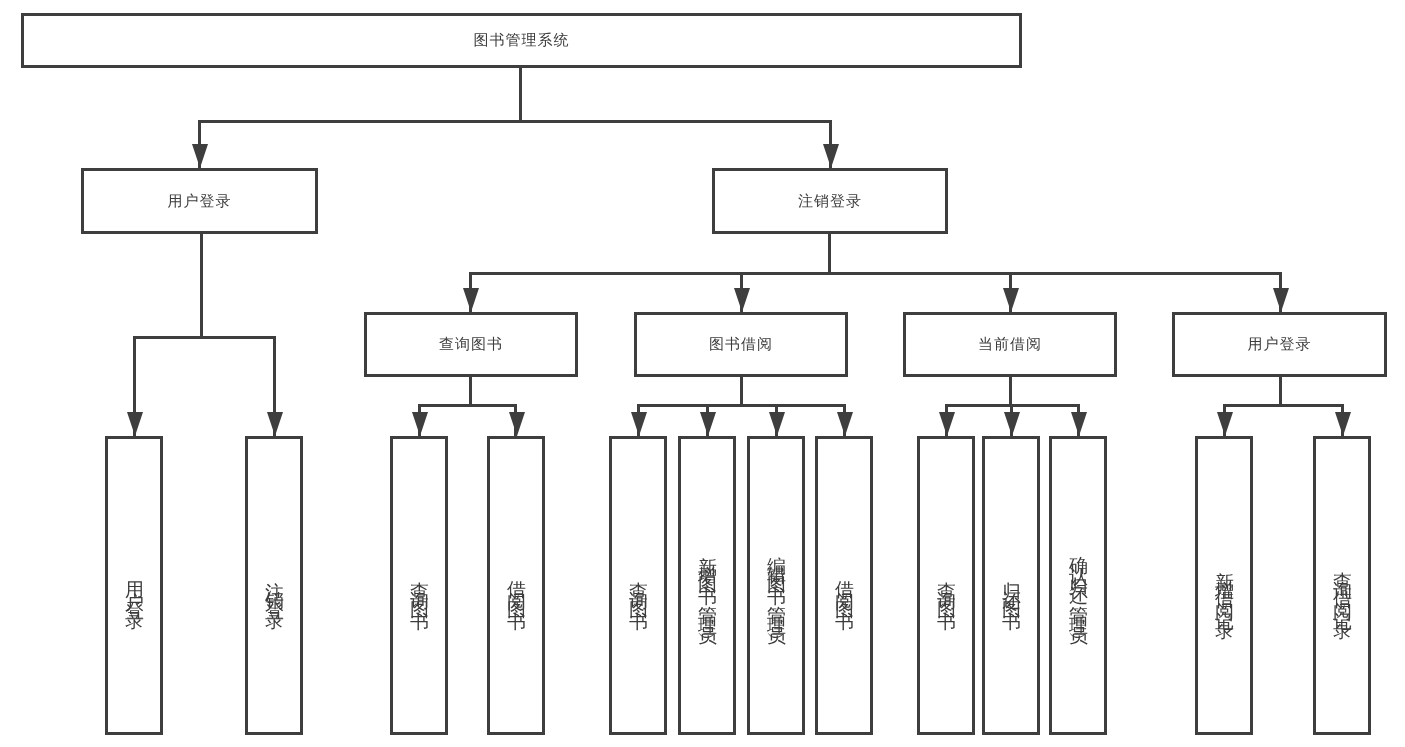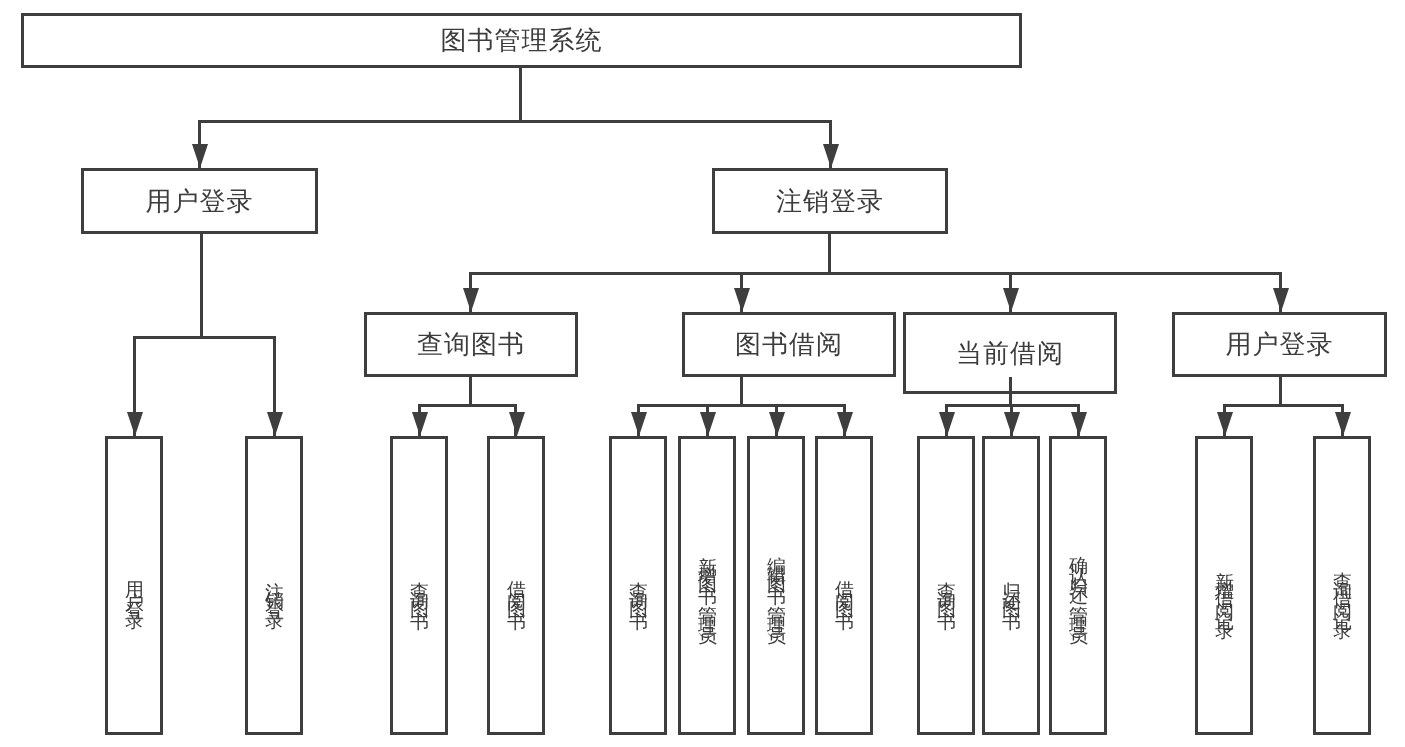--- a/index.html
+++ b/index.html
@@ -20,21 +20,21 @@
   .box{
     position:absolute;
     box-sizing:border-box;
     border:3px solid var(--line);
     background:#fff;
     display:flex;
     align-items:center;
     justify-content:center;
     text-align:center;
   }
-  .hbox{font-size:26px;letter-spacing:1px;}
+  .hbox{font-size:15px;letter-spacing:1px;}
   .vbox .vtext{
     writing-mode:vertical-rl;
     text-orientation:mixed;
     font-size:19px;
     letter-spacing:10px;
     line-height:1.1;
     white-space:nowrap;
   }
   .hline{position:absolute;height:3px;background:var(--line);}
   .vline{position:absolute;width:3px;background:var(--line);}
@@ -90,24 +90,24 @@
   <div class="vline" style="left:740px;top:272px;height:40px;"></div>
   <div class="arrow" style="left:734px;top:288px;"></div>
   <div class="vline" style="left:1009px;top:272px;height:40px;"></div>
   <div class="arrow" style="left:1003px;top:288px;"></div>
   <div class="vline" style="left:1279px;top:272px;height:40px;"></div>
   <div class="arrow" style="left:1273px;top:288px;"></div>
 
   <div class="box hbox" style="left:364px;top:312px;width:214px;height:65px;">
     <span>查询图书</span>
   </div>
-  <div class="box hbox" style="left:634px;top:312px;width:214px;height:65px;margin-left:48px;">
+  <div class="box hbox" style="left:634px;top:312px;width:214px;height:65px;">
     <span>图书借阅</span>
   </div>
-  <div class="box hbox" style="left:903px;top:312px;width:214px;height:82px;">
+  <div class="box hbox" style="left:903px;top:312px;width:214px;height:65px;">
     <span>当前借阅</span>
   </div>
   <div class="box hbox" style="left:1172px;top:312px;width:215px;height:65px;">
     <span>用户登录</span>
   </div>
 
   <div class="vline" style="left:469px;top:377px;height:27px;"></div>
   <div class="hline" style="left:418px;top:404px;width:99px;"></div>
   <div class="vline" style="left:418px;top:404px;height:32px;"></div>
   <div class="arrow" style="left:412px;top:412px;"></div>

